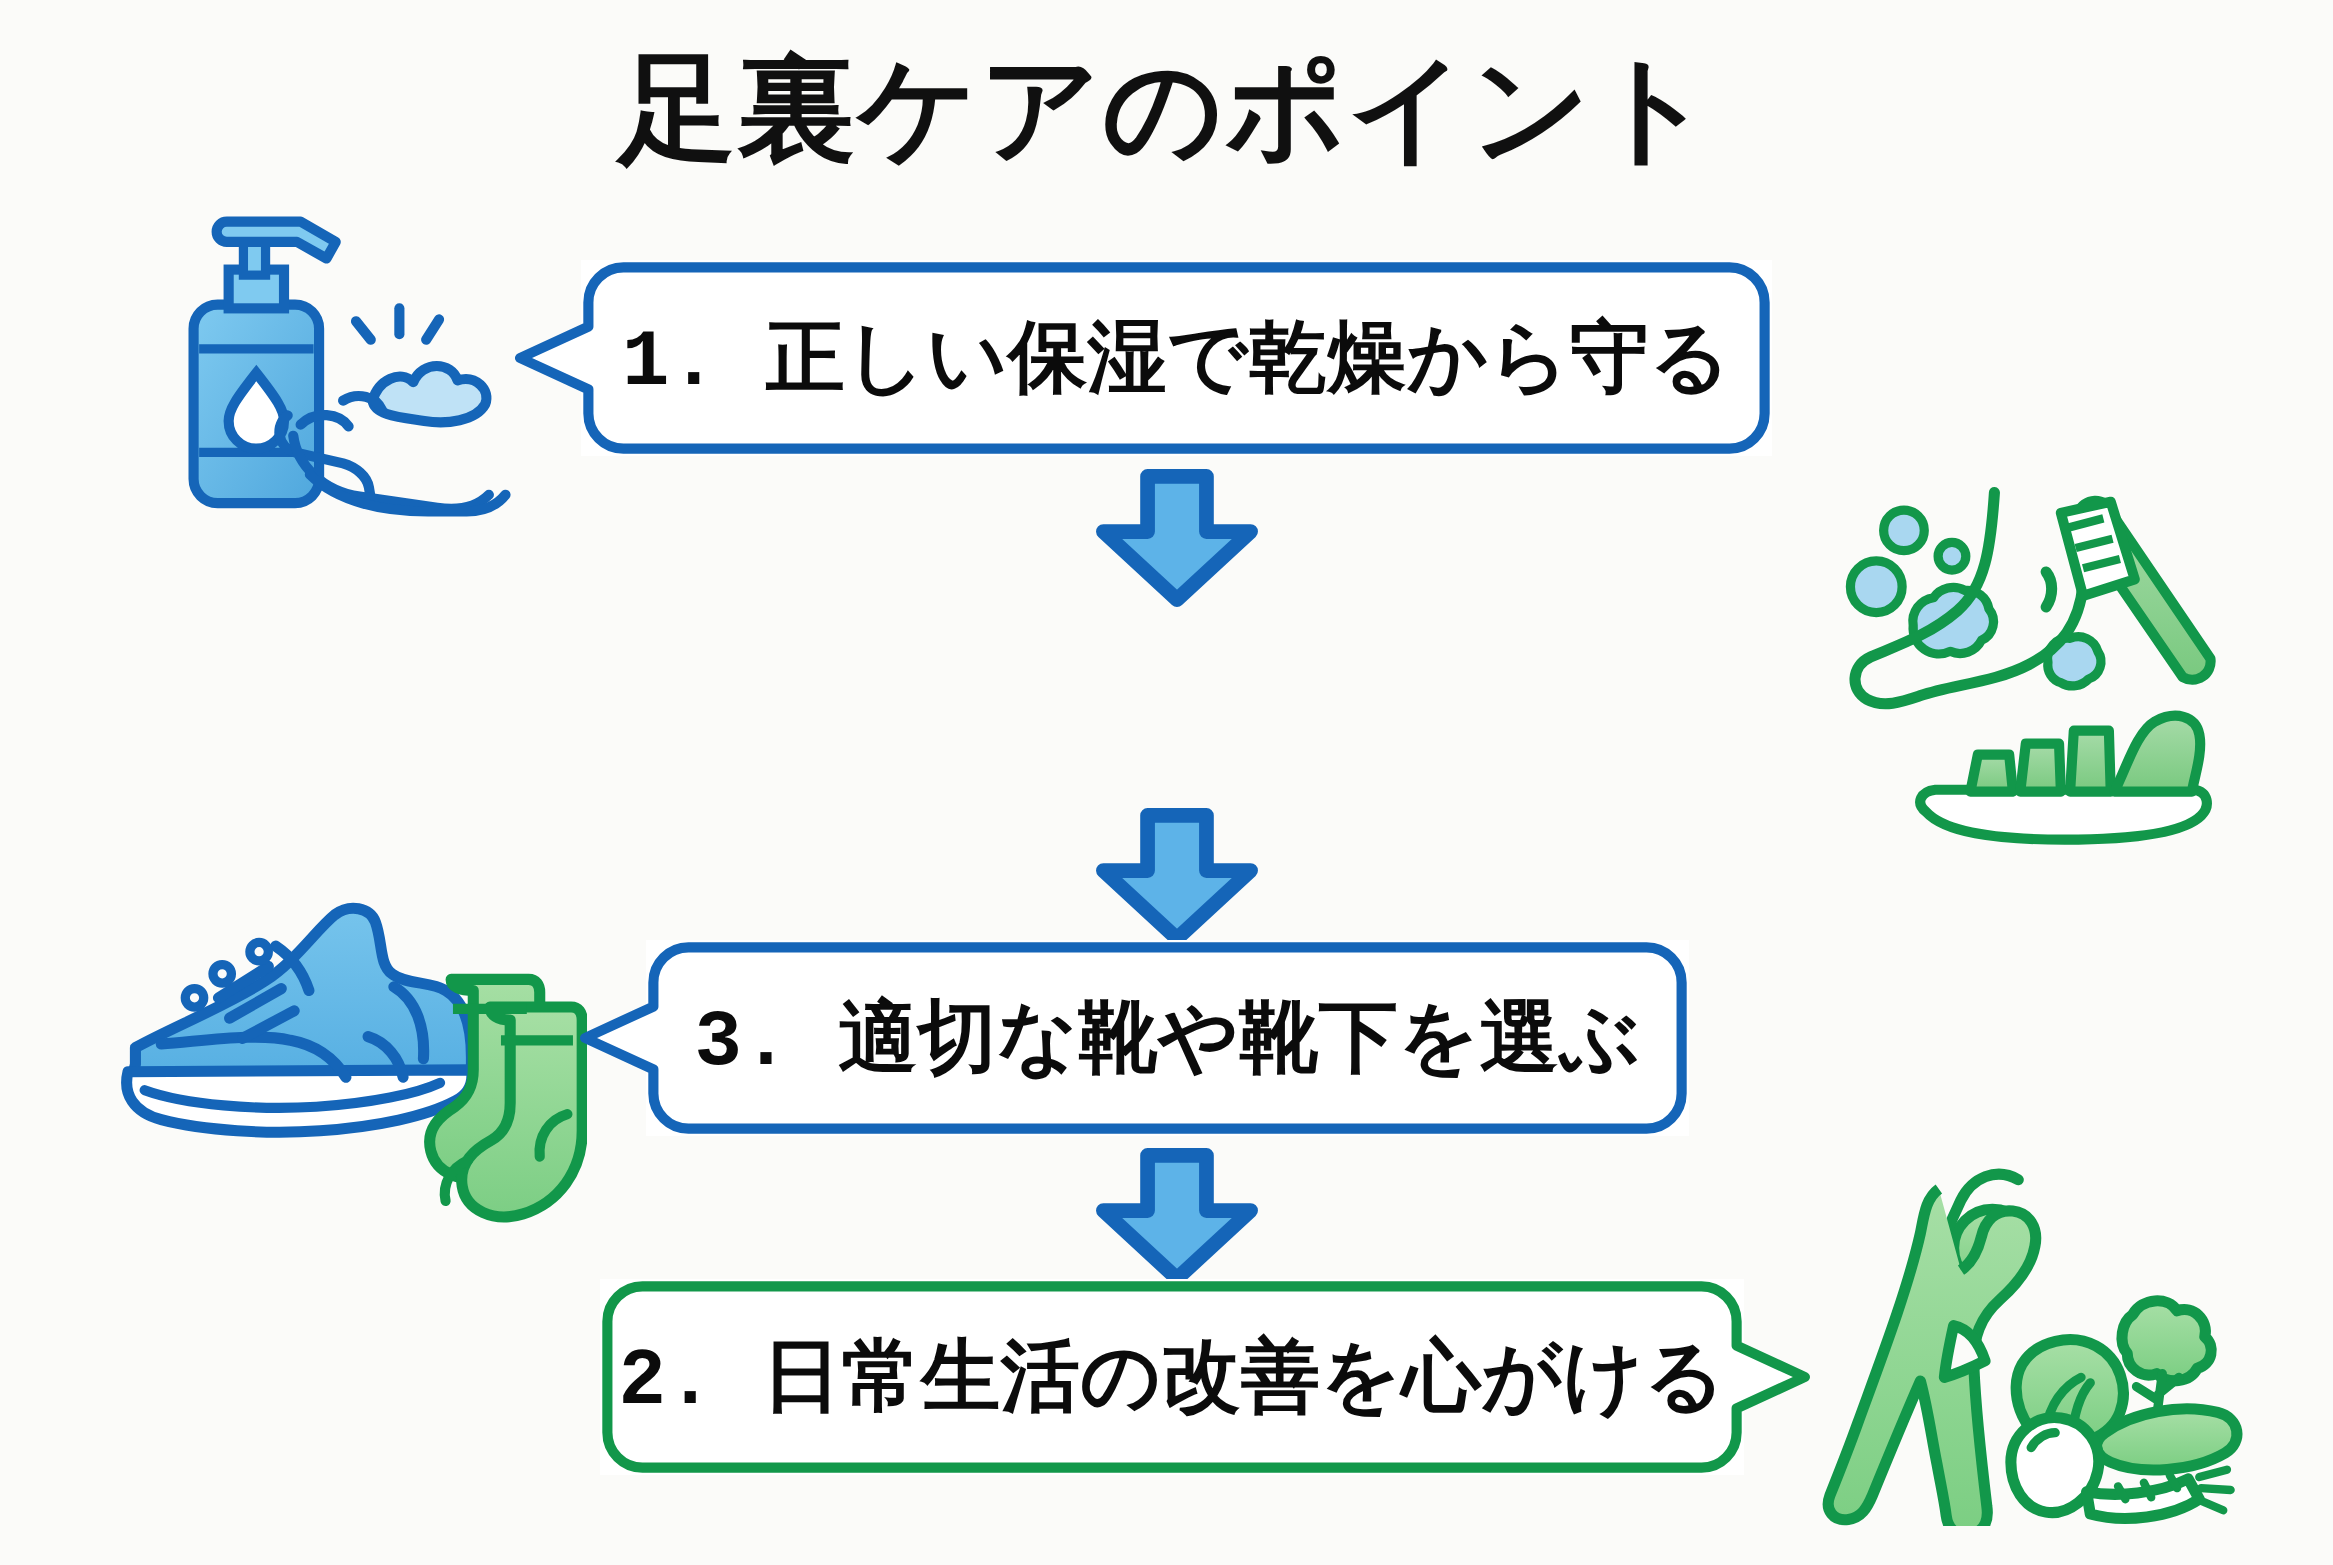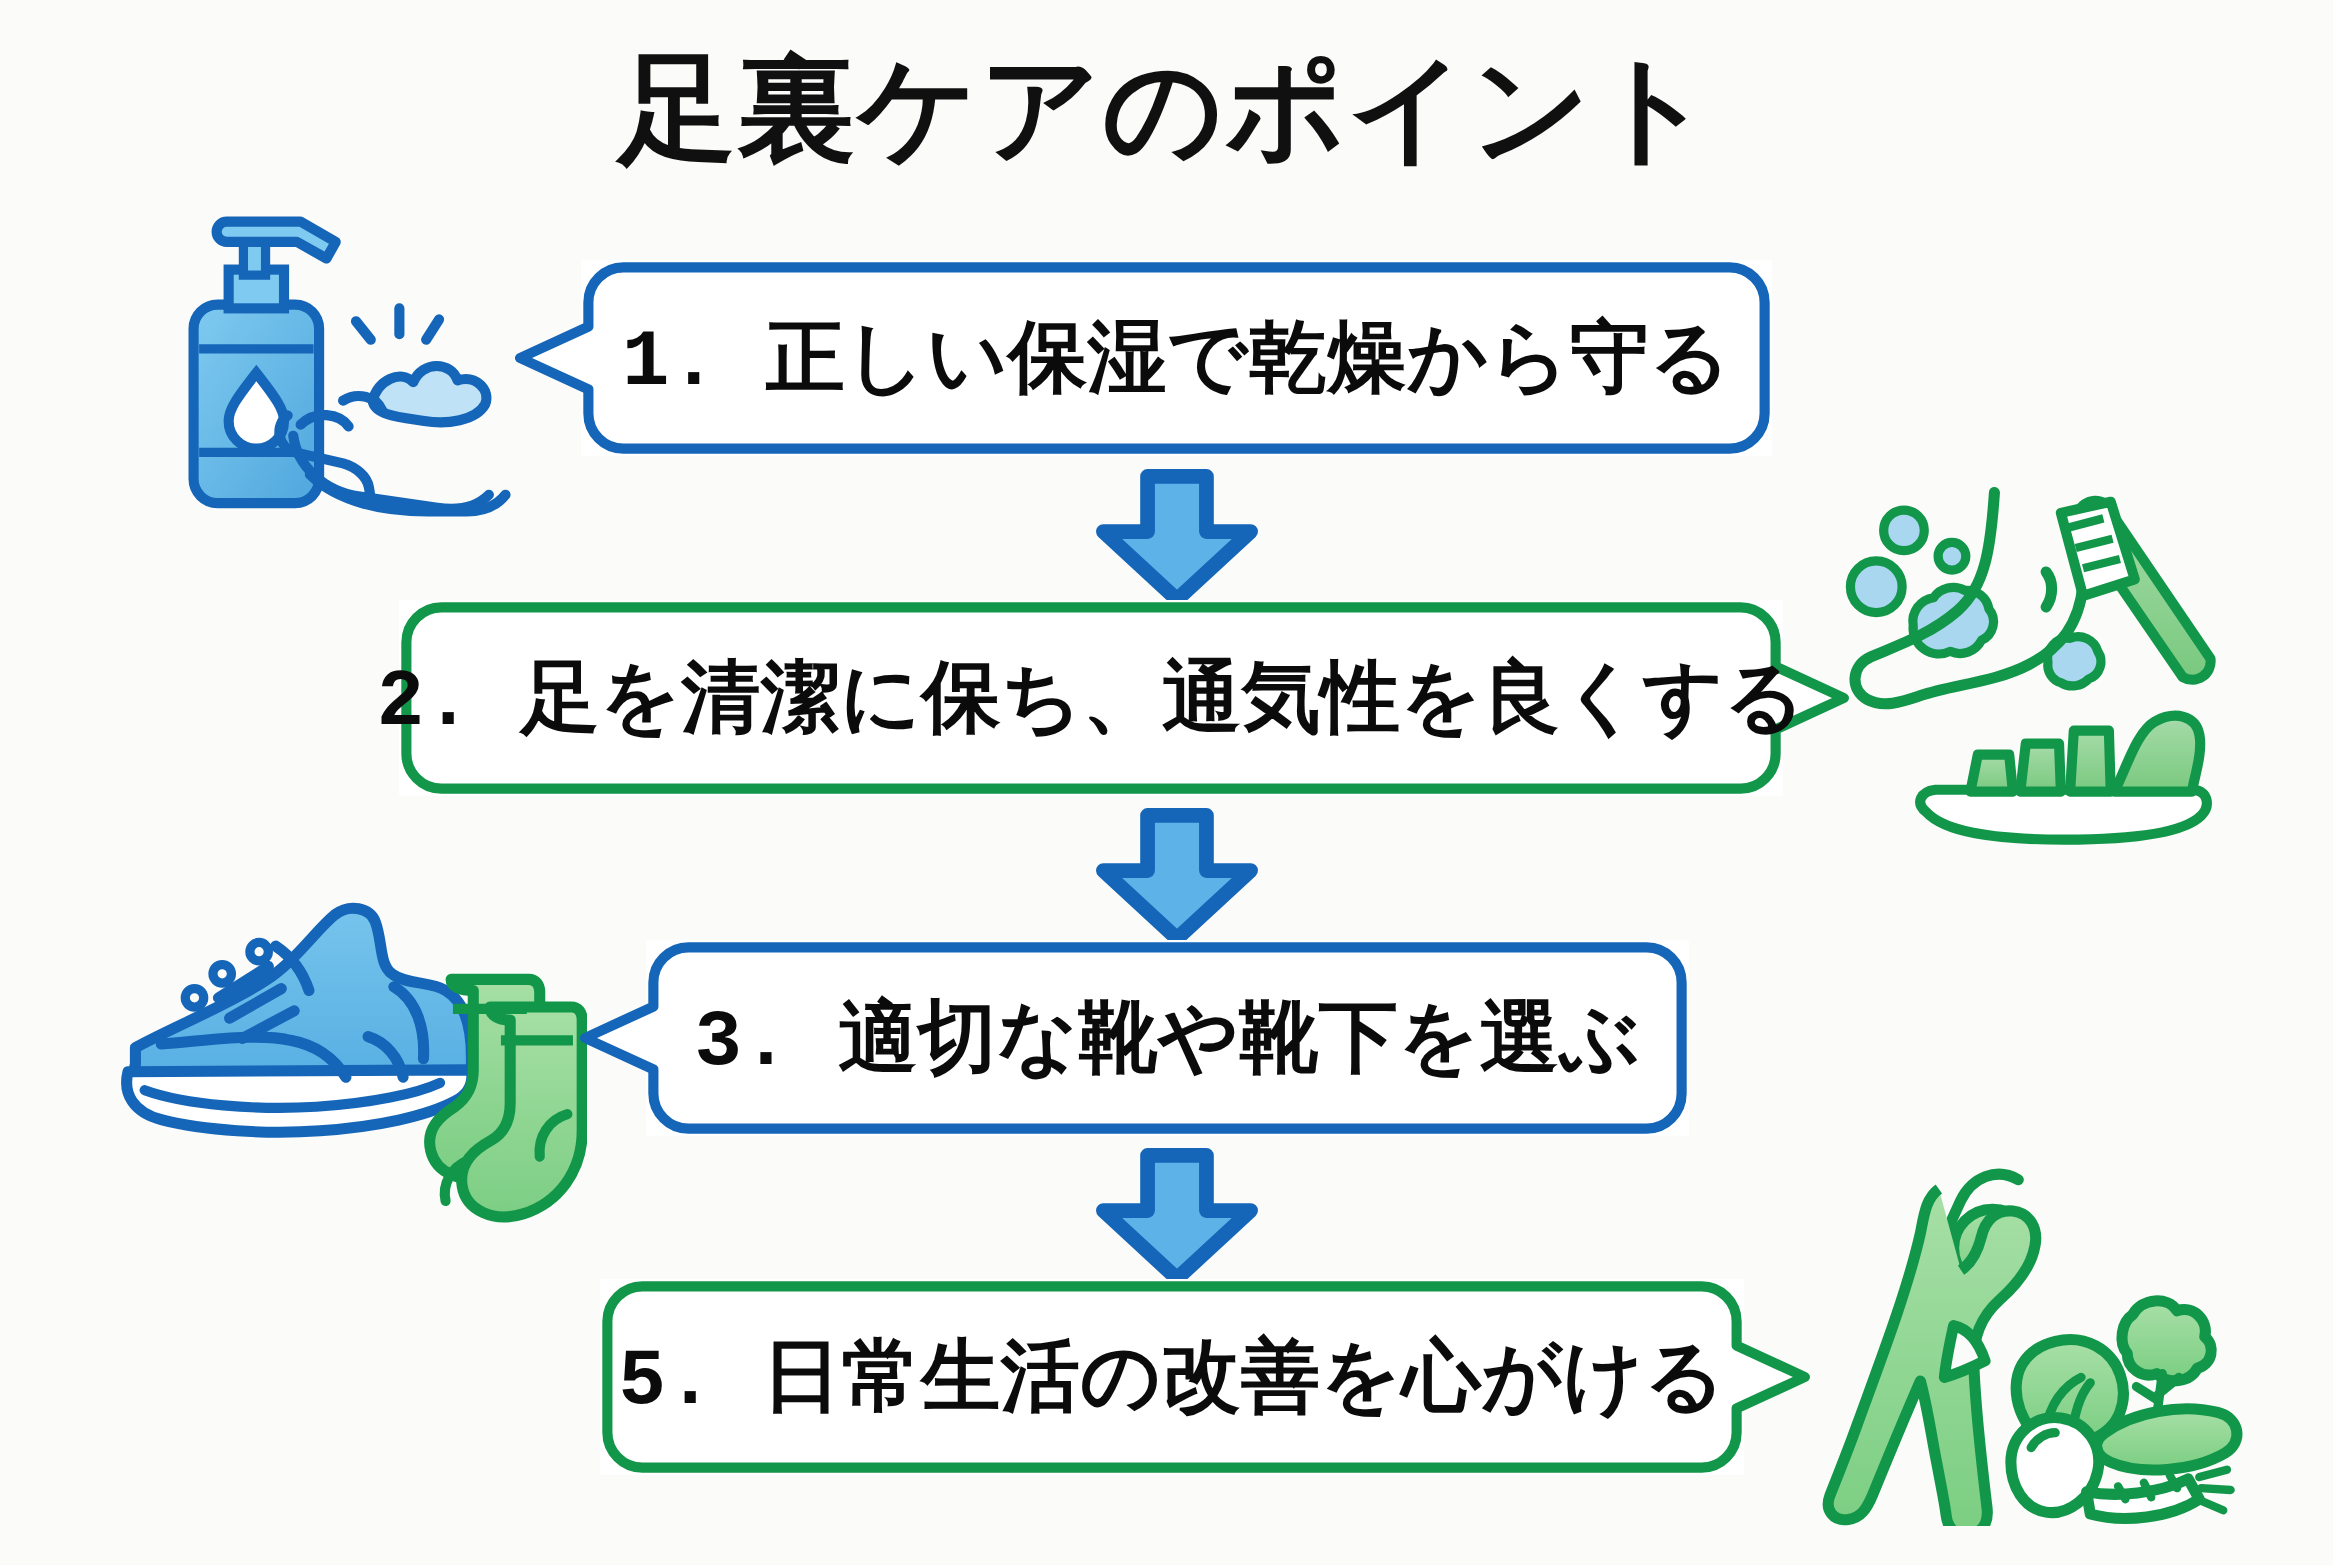--- a/index.html
+++ b/index.html
@@ -137,26 +137,20 @@
     </svg>
     <div class="bubble-label">1. 正しい保湿で乾燥から守る</div>
   </div>
 
   <div class="arrow" id="arrow1">
     <svg viewBox="0 0 176 150" width="162" height="138">
       <path d="M56 8 H120 V68 H168 L88 142 L8 68 H56 Z" fill="#5db3e8" stroke="#1565b8" stroke-width="16" stroke-linejoin="round"></path>
     </svg>
   </div>
 
-  <div class="bubble" id="bubble2">
-    <svg class="bubble-svg" viewBox="0 0 1500 212" preserveAspectRatio="none">
-      <path d="M46 8 H1454 a38 38 0 0 1 38 38 V72 L1566 106 L1492 140 V166 a38 38 0 0 1 -38 38 H46 a38 38 0 0 1 -38 -38 V46 a38 38 0 0 1 38 -38 Z" fill="#ffffff" stroke="#12974a" stroke-width="11" stroke-linejoin="round"></path>
-    </svg>
-    <div class="bubble-label">2. 足を清潔に保ち、通気性を良くする</div>
-  </div>
 
   <div class="icon-art" id="icon-footwash">
     <svg viewBox="0 0 460 390" width="425" height="360">
       <defs>
         <linearGradient id="gngrad" x1="0" y1="0" x2="0" y2="1">
           <stop offset="0%" stop-color="#a6dba8"></stop>
           <stop offset="100%" stop-color="#79c97f"></stop>
         </linearGradient>
       </defs>
 
@@ -247,21 +241,21 @@
   <div class="arrow" id="arrow3">
     <svg viewBox="0 0 176 150" width="162" height="138">
       <path d="M56 8 H120 V68 H168 L88 142 L8 68 H56 Z" fill="#5db3e8" stroke="#1565b8" stroke-width="16" stroke-linejoin="round"></path>
     </svg>
   </div>
 
   <div class="bubble" id="bubble4">
     <svg class="bubble-svg" viewBox="0 0 1240 212" preserveAspectRatio="none">
       <path d="M46 8 H1194 a38 38 0 0 1 38 38 V72 L1306 106 L1232 140 V166 a38 38 0 0 1 -38 38 H46 a38 38 0 0 1 -38 -38 V46 a38 38 0 0 1 38 -38 Z" fill="#ffffff" stroke="#12974a" stroke-width="11" stroke-linejoin="round"></path>
     </svg>
-    <div class="bubble-label">5. 日常生活の改善を心がける</div>
+    <div class="bubble-label">2. 日常生活の改善を心がける</div>
   </div>
 
   <div class="icon-art" id="icon-lifestyle">
     <svg viewBox="0 0 510 405" width="471" height="374">
       <defs>
         <linearGradient id="vggrad" x1="0" y1="0" x2="0" y2="1">
           <stop offset="0%" stop-color="#a7dfa6"></stop>
           <stop offset="100%" stop-color="#7bce82"></stop>
         </linearGradient>
       </defs>

